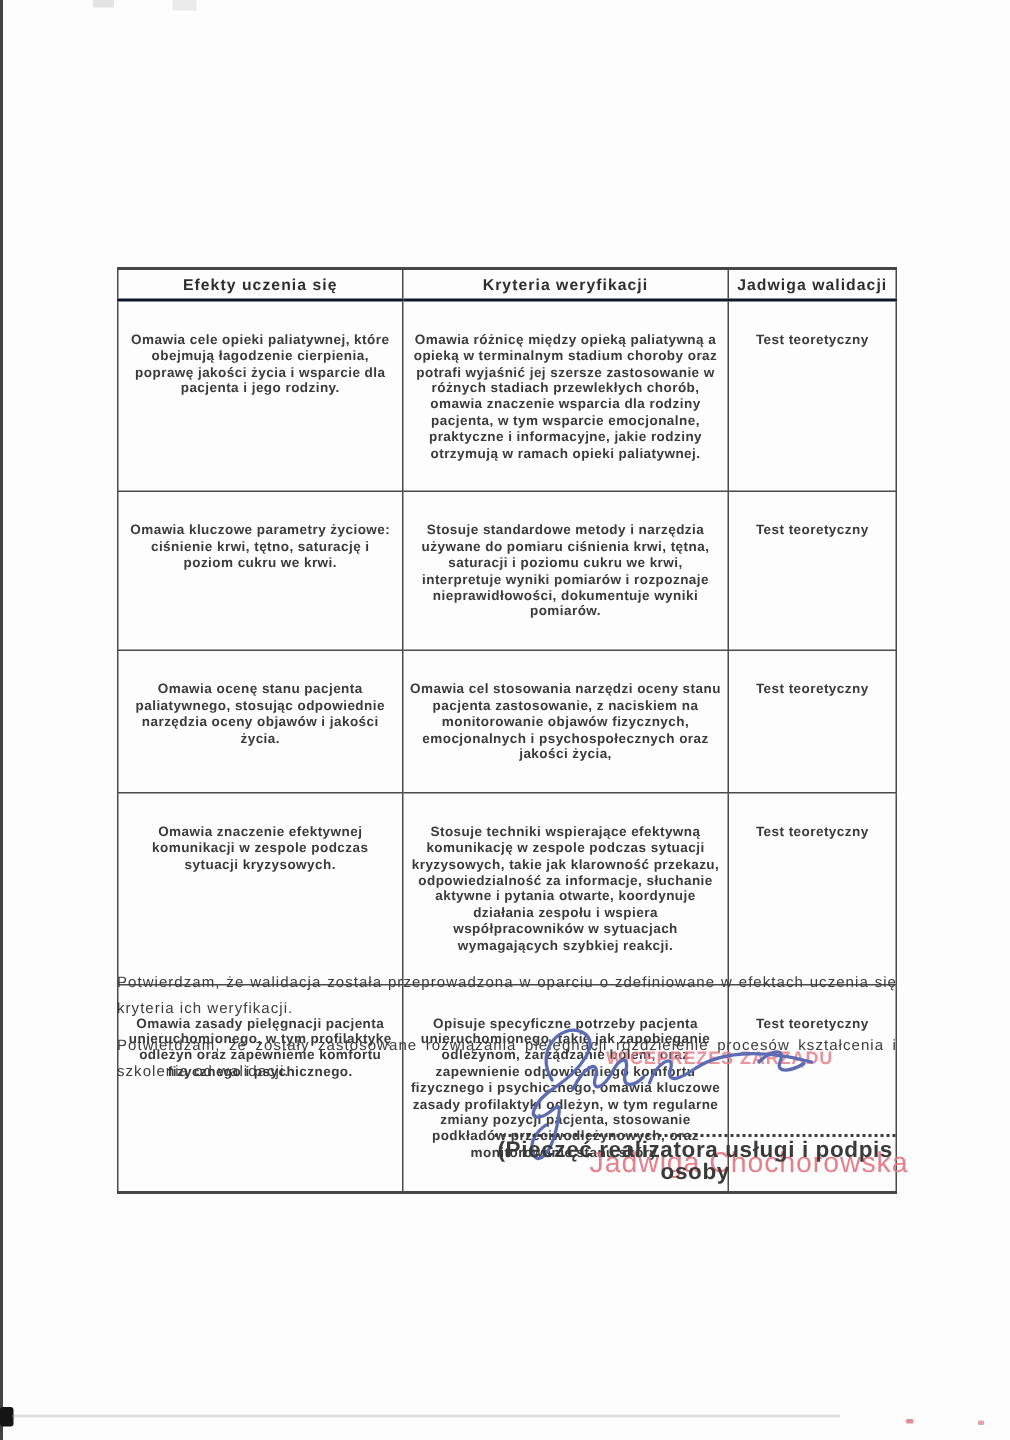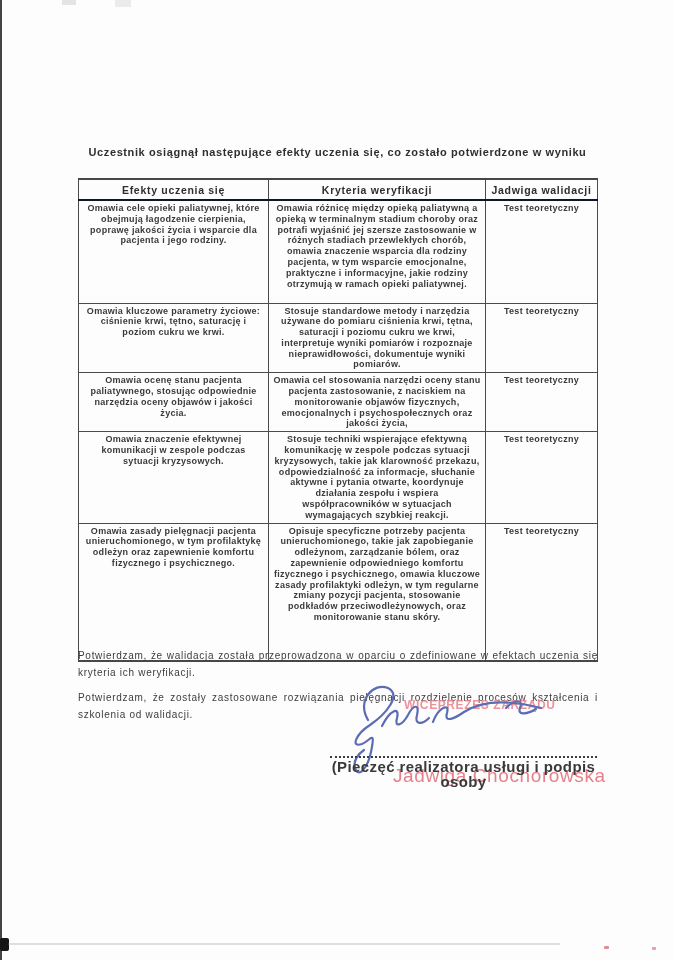--- a/index.html
+++ b/index.html
@@ -5,21 +5,21 @@
   html,body{margin:0;padding:0;background:#fdfdfd;}
   .page{position:relative;width:673px;height:960px;background:#fdfdfd;overflow:hidden;
         font-family:"Liberation Sans","DejaVu Sans",sans-serif;color:#333;}
   .intro{position:absolute;top:142px;left:85px;width:505px;text-align:center;
          font-size:11px;font-weight:bold;letter-spacing:0.6px;line-height:20px;color:#2f2f2f;}
   table.val{position:absolute;top:178px;left:78px;width:519px;border-collapse:collapse;
             table-layout:fixed;border-top:2.5px solid #474747;border-bottom:2.5px solid #474747;}
   table.val th, table.val td{border:1.5px solid #4b4b4b;}
   table.val th{height:17px;font-size:10.5px;font-weight:bold;letter-spacing:0.7px;
                color:#2e2e2e;border-bottom:2px solid #0f172a;padding:1px 2px;}
-  table.val td{vertical-align:top;text-align:center;padding:2px 4px;font-size:9px;
+  table.val td{vertical-align:top;text-align:center;padding:20px 4px;font-size:9px;
                font-weight:bold;letter-spacing:0.3px;line-height:10.8px;color:#3a3a3a;}
   td.metoda{padding-top:3px;}
   .para{position:absolute;left:78px;width:520px;font-size:10px;letter-spacing:0.7px;
         line-height:17px;color:#3c3c3c;text-align:justify;}
   .p1{top:647px;}
   .p2{top:689px;}
   .stamp-title{position:absolute;top:698px;left:404px;font-size:12px;letter-spacing:0.6px;
                font-weight:bold;opacity:0.85;}
   .stamp-name{position:absolute;top:765px;left:393px;font-size:19px;
               letter-spacing:0.6px;opacity:0.9;}
@@ -36,21 +36,20 @@
   .speck2{position:absolute;left:652px;top:947px;width:4px;height:3px;background:#cc4455;opacity:0.5;border-radius:1px;}
   .topmark1{position:absolute;left:62px;top:0;width:14px;height:5px;background:#b5b5b5;opacity:0.35;}
   .topmark2{position:absolute;left:115px;top:0;width:16px;height:7px;background:#c5c5c5;opacity:0.3;}
 </style>
 </head>
 <body>
 
 <div class="page">
 
   <div class="intro">
-    <div>Uczestnik osiągnął następujące efekty uczenia się, co zostało potwierdzone w wyniku</div>
   </div>
 
   <table class="val">
     <colgroup>
       <col style="width:190px">
         <col style="width:217px">
         <col style="width:112px">
     </colgroup>
     <thead>
       <tr>

